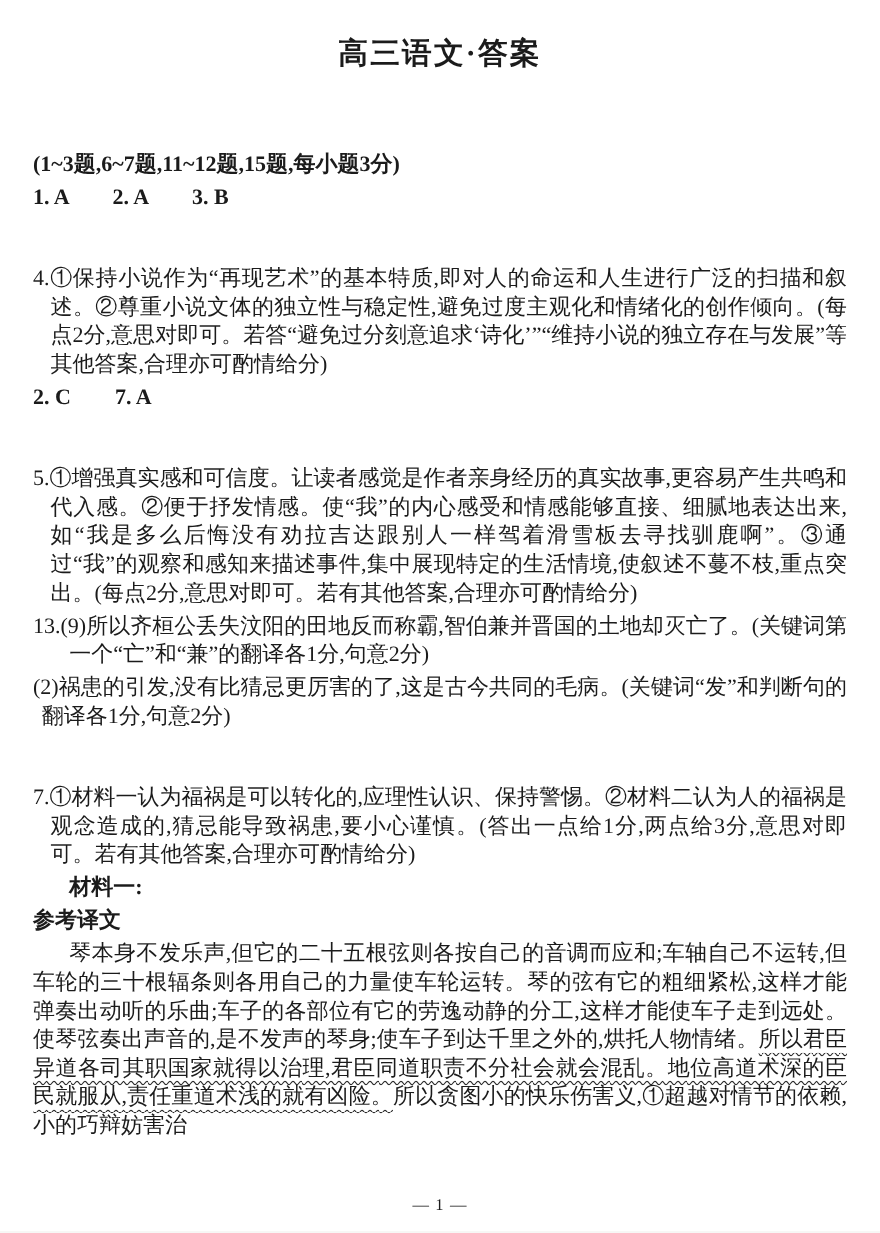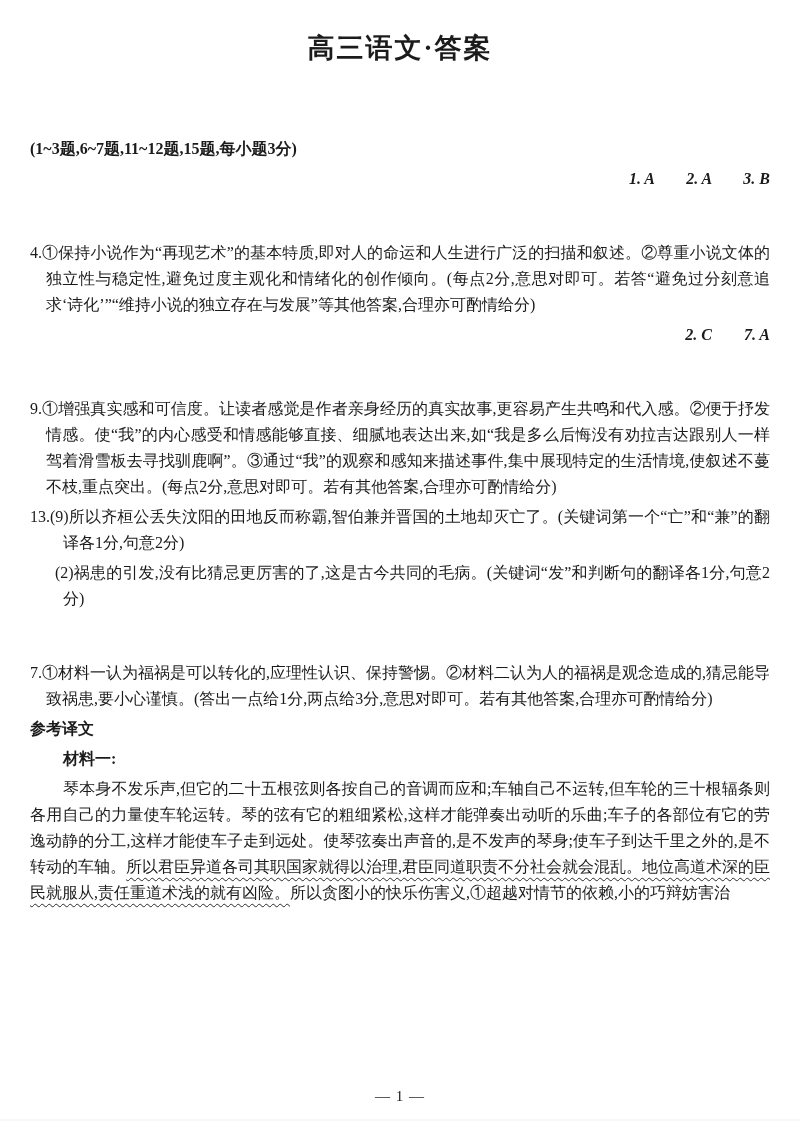--- a/index.html
+++ b/index.html
@@ -20,29 +20,29 @@
     margin: 0;
     padding-top: 30px;
     text-align: center;
     font-size: 27px;
     font-weight: 700;
     letter-spacing: 2px;
   }
   .content { padding: 70px 30px 0 30px; }
   .para {
     margin: 0 0 4px 0;
-    font-size: 16px;
+    font-size: 20px;
     line-height: 26px;
     text-align: justify;
   }
-  .spaced { white-space: pre-wrap; text-align: right; font-style: italic; }
+  .spaced { white-space: pre-wrap; text-align: left; }
   .bold { font-weight: 700; }
   .hang   { padding-left: 16px; text-indent: -16px; margin-top: 48px; }
   .hang13 { padding-left: 33px; text-indent: -33px; }
-  .sub    { margin-left: 25px; padding-left: 8px; text-indent: -8px; }
+  .sub    { padding-left: 8px; text-indent: -8px; }
   .indent2 { text-indent: 33px; }
   .wavy {
     text-decoration: underline;
     text-decoration-style: wavy;
     text-decoration-color: #2a2a2a;
     text-decoration-thickness: 1px;
     text-underline-offset: 5px;
   }
   .page-number {
     position: absolute;
@@ -56,22 +56,22 @@
 </head>
 <body>
 
 <div class="page">
   <h1 class="title">高三语文·答案</h1>
   <main class="content">
       <p class="para bold"><span>(1~3题,6~7题,11~12题,15题,每小题3分)</span></p>
       <p class="para bold spaced"><span>1. A        2. A        3. B</span></p>
       <p class="para hang"><span>4.①保持小说作为“再现艺术”的基本特质,即对人的命运和人生进行广泛的扫描和叙述。②尊重小说文体的独立性与稳定性,避免过度主观化和情绪化的创作倾向。(每点2分,意思对即可。若答“避免过分刻意追求‘诗化’”“维持小说的独立存在与发展”等其他答案,合理亦可酌情给分)</span></p>
       <p class="para bold spaced"><span>2. C        7. A</span></p>
-      <p class="para hang"><span>9.①增强真实感和可信度。让读者感觉是作者亲身经历的真实故事,更容易产生共鸣和代入感。②便于抒发情感。使“我”的内心感受和情感能够直接、细腻地表达出来,如“我是多么后悔没有劝拉吉达跟别人一样驾着滑雪板去寻找驯鹿啊”。③通过“我”的观察和感知来描述事件,集中展现特定的生活情境,使叙述不蔓不枝,重点突出。(每点2分,意思对即可。若有其他答案,合理亦可酌情给分)</span></p>
+      <p class="para hang"><span>5.①增强真实感和可信度。让读者感觉是作者亲身经历的真实故事,更容易产生共鸣和代入感。②便于抒发情感。使“我”的内心感受和情感能够直接、细腻地表达出来,如“我是多么后悔没有劝拉吉达跟别人一样驾着滑雪板去寻找驯鹿啊”。③通过“我”的观察和感知来描述事件,集中展现特定的生活情境,使叙述不蔓不枝,重点突出。(每点2分,意思对即可。若有其他答案,合理亦可酌情给分)</span></p>
       <p class="para hang13"><span>13.(9)所以齐桓公丢失汶阳的田地反而称霸,智伯兼并晋国的土地却灭亡了。(关键词第一个“亡”和“兼”的翻译各1分,句意2分)</span></p>
       <p class="para sub"><span>(2)祸患的引发,没有比猜忌更厉害的了,这是古今共同的毛病。(关键词“发”和判断句的翻译各1分,句意2分)</span></p>
       <p class="para hang"><span>7.①材料一认为福祸是可以转化的,应理性认识、保持警惕。②材料二认为人的福祸是观念造成的,猜忌能导致祸患,要小心谨慎。(答出一点给1分,两点给3分,意思对即可。若有其他答案,合理亦可酌情给分)</span></p>
+      <p class="para bold indent2"><span>材料一:</span></p>
       <p class="para bold"><span>参考译文</span></p>
-      <p class="para bold indent2"><span>材料一:</span></p>
-      <p class="para indent2"><span>琴本身不发乐声,但它的二十五根弦则各按自己的音调而应和;车轴自己不运转,但车轮的三十根辐条则各用自己的力量使车轮运转。琴的弦有它的粗细紧松,这样才能弹奏出动听的乐曲;车子的各部位有它的劳逸动静的分工,这样才能使车子走到远处。使琴弦奏出声音的,是不发声的琴身;使车子到达千里之外的,是不转动的车轴。</span><span class="wavy">所以君臣异道各司其职国家就得以治理,君臣同道职责不分社会就会混乱。地位高道术深的臣民就服从,责任重道术浅的就有凶险。</span><span>所以贪图小的快乐伤害义,①超越对情节的依赖,小的巧辩妨害治</span></p>
+      <p class="para indent2"><span>琴本身不发乐声,但它的二十五根弦则各按自己的音调而应和;车轴自己不运转,但车轮的三十根辐条则各用自己的力量使车轮运转。琴的弦有它的粗细紧松,这样才能弹奏出动听的乐曲;车子的各部位有它的劳逸动静的分工,这样才能使车子走到远处。使琴弦奏出声音的,是不发声的琴身;使车子到达千里之外的,烘托人物情绪。</span><span class="wavy">所以君臣异道各司其职国家就得以治理,君臣同道职责不分社会就会混乱。地位高道术深的臣民就服从,责任重道术浅的就有凶险。</span><span>所以贪图小的快乐伤害义,①超越对情节的依赖,小的巧辩妨害治</span></p>
     </main>
   <div class="page-number">— 1 —</div>
 </div>
 
 </body></html>

